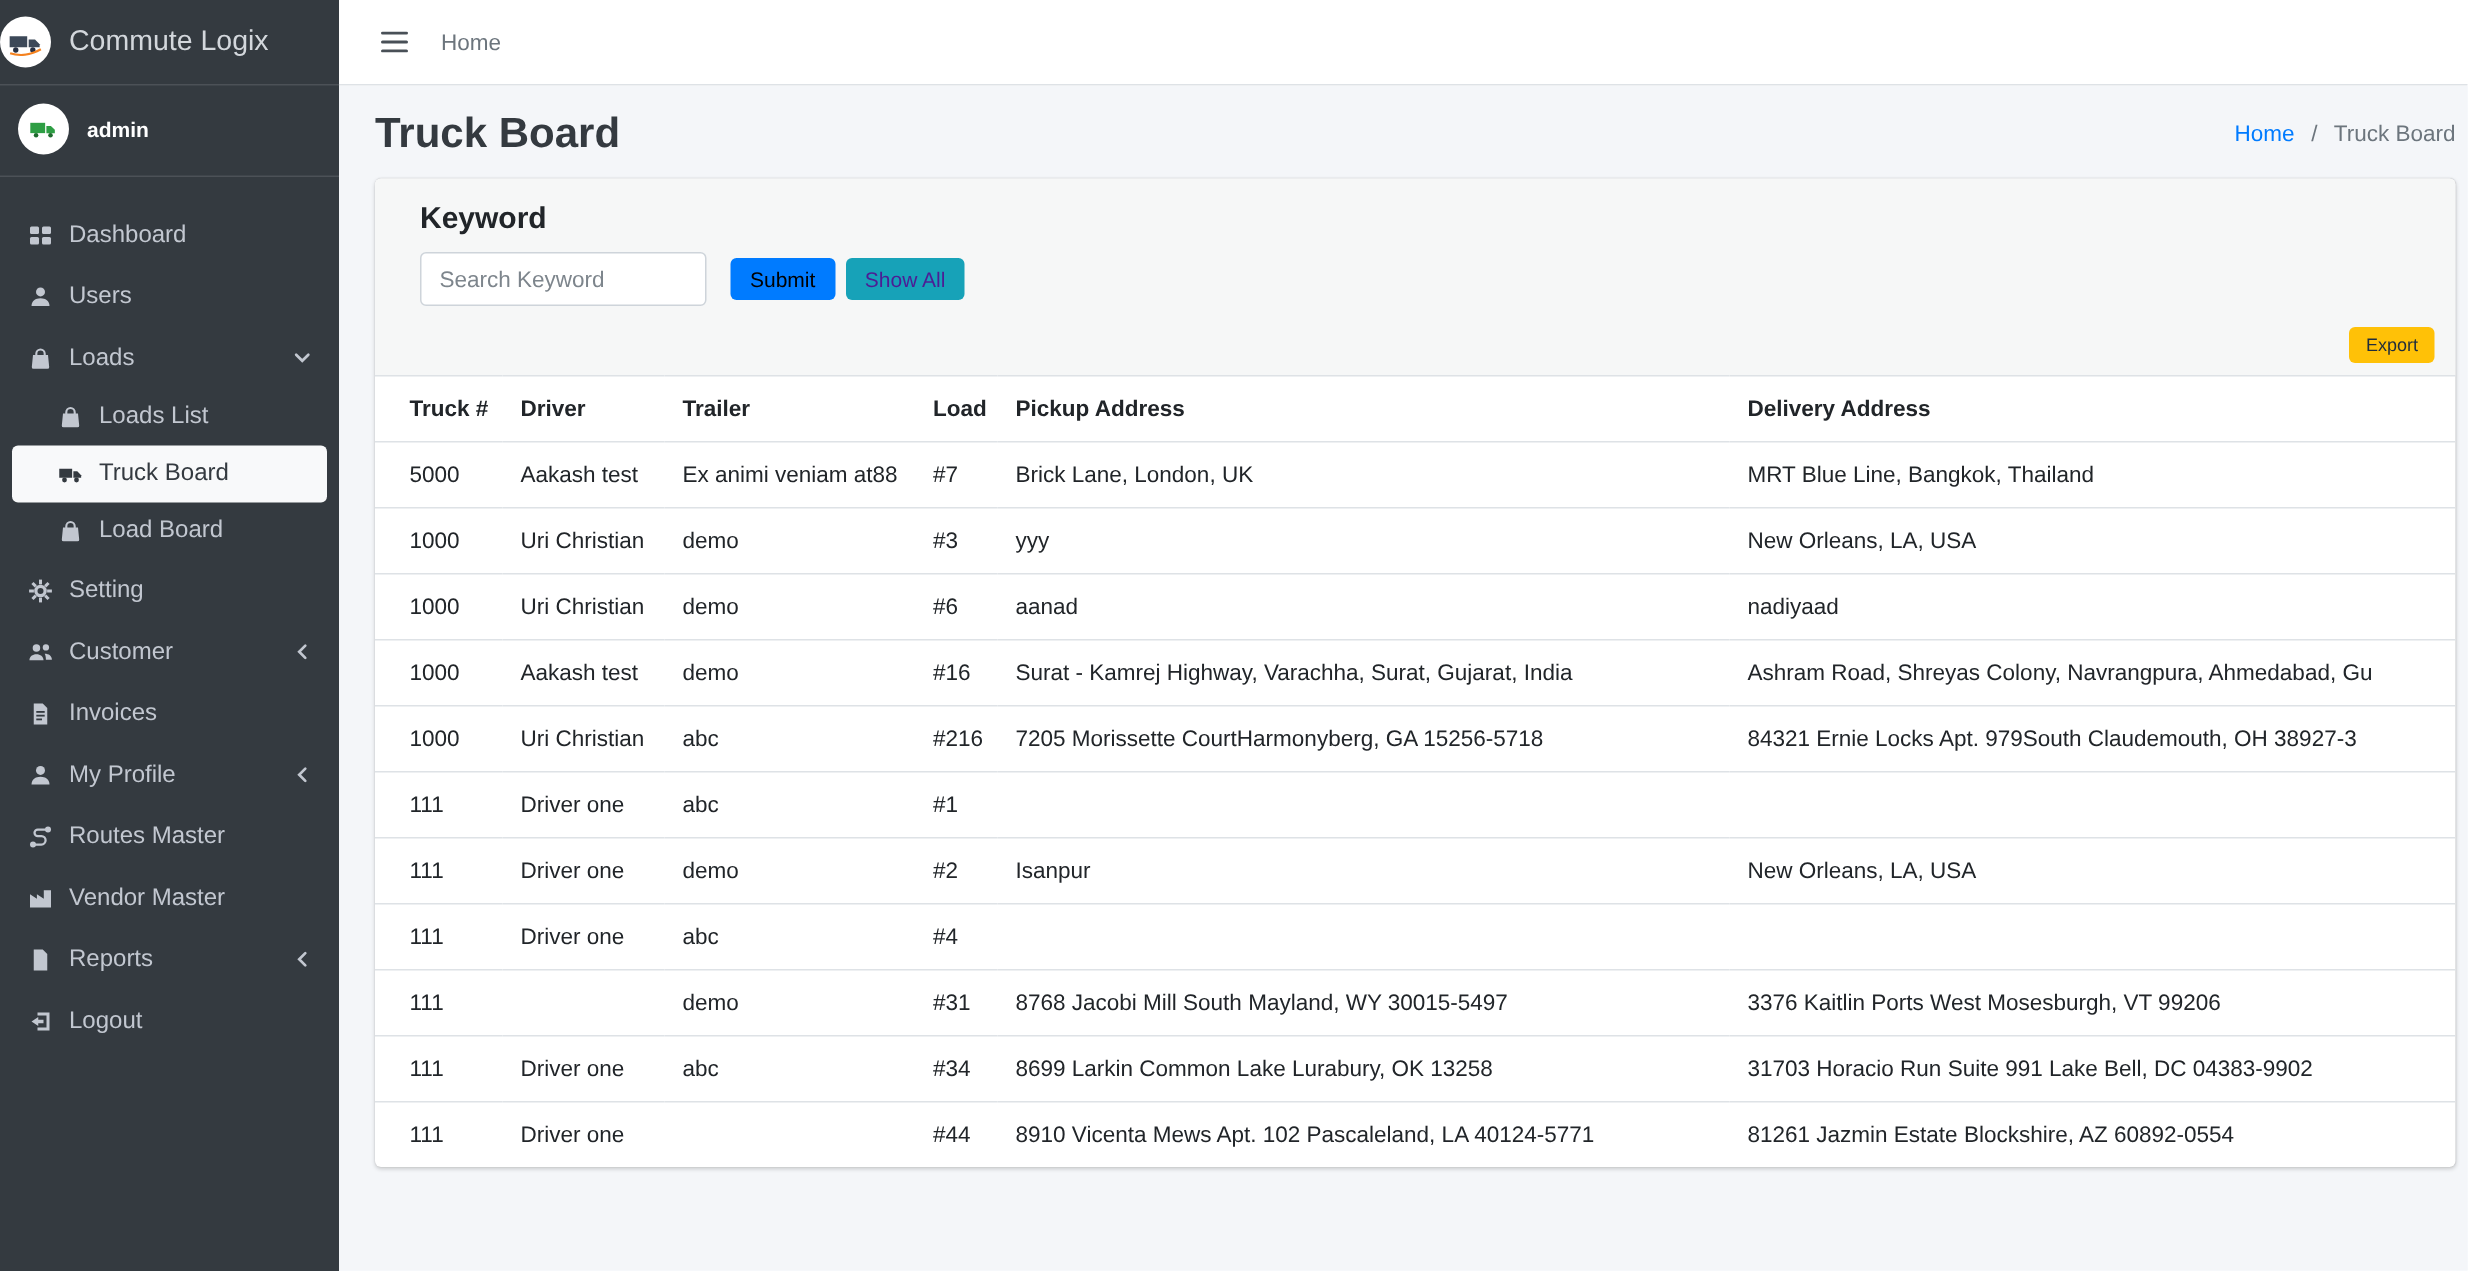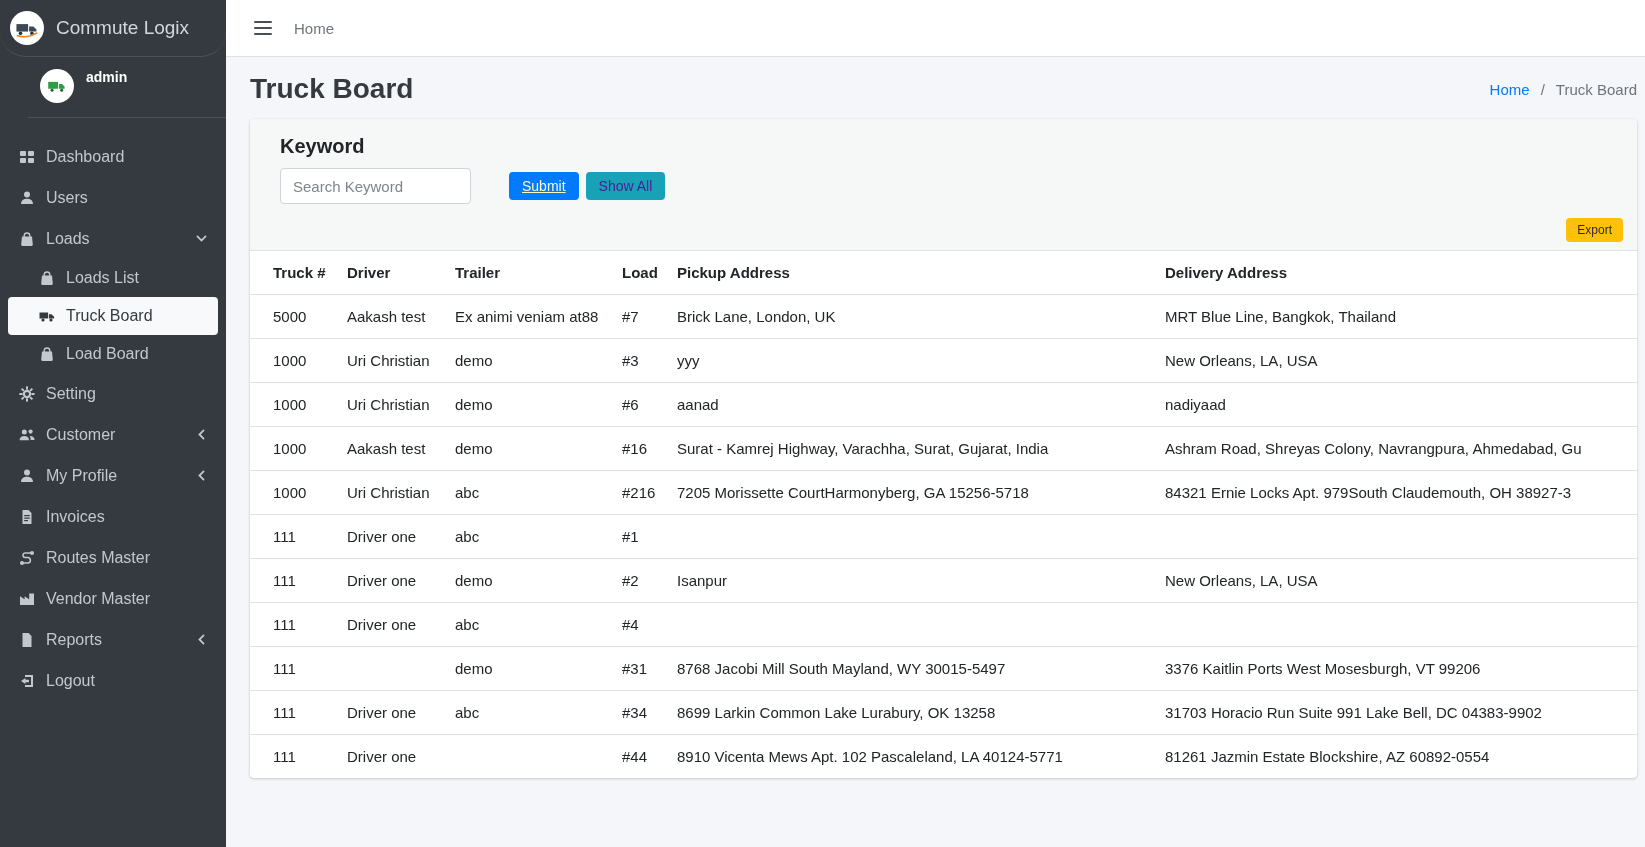--- a/index.html
+++ b/index.html
@@ -2,27 +2,27 @@
 <html><head>
 <meta charset="utf-8">
 <style>
   * { margin:0; padding:0; box-sizing:border-box; }
   html,body { width:1645px; height:847px; overflow:hidden;
     font-family:"Liberation Sans", sans-serif; background:#f4f6f9; color:#212529; }
 
   
   .sidebar { position:fixed; left:0; top:0; bottom:0; width:226px;
     background:#343a40; z-index:10; }
-  .brand { display:flex; align-items:center; height:57px; padding:0 10px;
-    border-bottom:1px solid rgba(255,255,255,.12); cursor:pointer;border-radius:26px; }
+  .brand { display:flex; align-items:center; height:57px; padding:0 0;
+    border-bottom:1px solid rgba(255,255,255,.12); cursor:pointer; }
   .brand-logo { width:34px; height:34px; border-radius:50%; background:#fff;
     display:flex; align-items:center; justify-content:center; flex:0 0 34px; }
   .brand-text { margin-left:12px; font-size:19px; font-weight:300; color:#d3d7dc; white-space:nowrap; }
-  .user-panel { display:flex; padding:12px 10px 14px 12px;
-    border-bottom:1px solid rgba(255,255,255,.12); cursor:pointer;margin-left:28px; }
+  .user-panel { display:flex; align-items:center; padding:12px 10px 14px 12px;
+    border-bottom:1px solid rgba(255,255,255,.12); cursor:pointer; }
   .avatar { width:34px; height:34px; border-radius:50%; background:#fff;
     display:flex; align-items:center; justify-content:center; flex:0 0 34px; }
   .user-name { margin-left:12px; font-size:14px; font-weight:700; color:#fff; }
   .menu { list-style:none; padding:18px 8px 0 8px; }
   .menu li { display:flex; align-items:center; height:41px; padding:0 10px 0 8px;
     color:#c2c7d0; font-size:16px; border-radius:4px; cursor:pointer; }
   .menu li .icon { width:22px; display:flex; justify-content:center; margin-right:8px; color:#c2c7d0; }
   .menu li.child { height:38px; padding-left:28px; }
   .menu li.active { background:#f8f9fa; color:#343a40; }
   .menu li.active .icon { color:#343a40; }
@@ -49,21 +49,21 @@
     box-shadow:0 0 1px rgba(0,0,0,.12), 0 1px 3px rgba(0,0,0,.18); overflow:hidden; }
   .card-filter { background:#f6f7f7; padding:16px 14px 8px 30px; }
   .kw-label { font-size:20px; font-weight:700; color:#212529; margin-bottom:10px; }
   .filter-row { display:flex; align-items:center; }
   .kw-input { width:191px; height:36px; border:1px solid #ced4da; border-radius:4px;
     padding:0 12px; font-size:15px; color:#495057; background:#fff;
     font-family:"Liberation Sans", sans-serif; }
   .kw-input::placeholder { color:#7d858c; }
   .btn { border:none; border-radius:4px; font-size:14px; padding:6px 13px; cursor:pointer;
     font-family:"Liberation Sans", sans-serif; }
-  .btn-submit { background:#007bff; color:#fef9c3; margin-left:38px;text-decoration:underline; }
+  .btn-submit { background:#007bff; color:#000000; margin-left:16px; }
   .btn-showall { background:#17a2b8; color:#4c1d95; margin-left:7px; }
   .export-row { display:flex; justify-content:flex-end; margin-top:14px; }
   .btn-export { background:#ffc107; color:#1f2d3d; padding:5px 11px; font-size:12px; }
 
   table { width:100%; border-collapse:collapse; table-layout:fixed; }
   thead th { text-align:left; font-size:15px; font-weight:700; color:#212529;
     padding:13px 12px; border-top:1px solid #dee2e6; white-space:nowrap; }
   thead th:first-child, tbody td:first-child { padding-left:23px; }
   tbody td { font-size:15px; color:#212529; padding:13px 12px; border-top:1px solid #dee2e6;
     white-space:nowrap; overflow:hidden; }
@@ -189,41 +189,41 @@
         <span class="label">Customer</span>
         <span class="chevron">
           <svg width="13" height="13" viewBox="0 0 16 16">
             <path d="M10.5 3 5.5 8l5 5" fill="none" stroke="currentColor" stroke-width="2.2" stroke-linecap="round"></path>
           </svg>
         </span>
       </li>
       <li class="">
         <span class="icon">
           <svg width="16" height="16" viewBox="0 0 16 16" fill="currentColor">
+            <path d="M3.5 1h6l3 3v11h-9z"></path>
+            <rect x="5.2" y="6" width="5.6" height="1.2" fill="#343a40"></rect>
+            <rect x="5.2" y="8.5" width="5.6" height="1.2" fill="#343a40"></rect>
+            <rect x="5.2" y="11" width="3.8" height="1.2" fill="#343a40"></rect>
+          </svg>
+        </span>
+        <span class="label">Invoices</span>
+      </li>
+      <li class="">
+        <span class="icon">
+          <svg width="16" height="16" viewBox="0 0 16 16" fill="currentColor">
             <circle cx="8" cy="4.6" r="3"></circle>
             <path d="M2 14c0-3.4 2.7-5.2 6-5.2s6 1.8 6 5.2z"></path>
           </svg>
         </span>
         <span class="label">My Profile</span>
         <span class="chevron">
           <svg width="13" height="13" viewBox="0 0 16 16">
             <path d="M10.5 3 5.5 8l5 5" fill="none" stroke="currentColor" stroke-width="2.2" stroke-linecap="round"></path>
           </svg>
         </span>
-      </li>
-      <li class="">
-        <span class="icon">
-          <svg width="16" height="16" viewBox="0 0 16 16" fill="currentColor">
-            <path d="M3.5 1h6l3 3v11h-9z"></path>
-            <rect x="5.2" y="6" width="5.6" height="1.2" fill="#343a40"></rect>
-            <rect x="5.2" y="8.5" width="5.6" height="1.2" fill="#343a40"></rect>
-            <rect x="5.2" y="11" width="3.8" height="1.2" fill="#343a40"></rect>
-          </svg>
-        </span>
-        <span class="label">Invoices</span>
       </li>
       <li class="">
         <span class="icon">
           <svg width="16" height="16" viewBox="0 0 16 16" fill="currentColor">
             <circle cx="3" cy="13" r="2"></circle>
             <circle cx="13" cy="3" r="2"></circle>
             <path d="M3 13h5.6a2.8 2.8 0 0 0 0-5.6H6.2A2.2 2.2 0 0 1 6.2 3H13" fill="none" stroke="currentColor" stroke-width="1.5"></path>
           </svg>
         </span>
         <span class="label">Routes Master</span>

